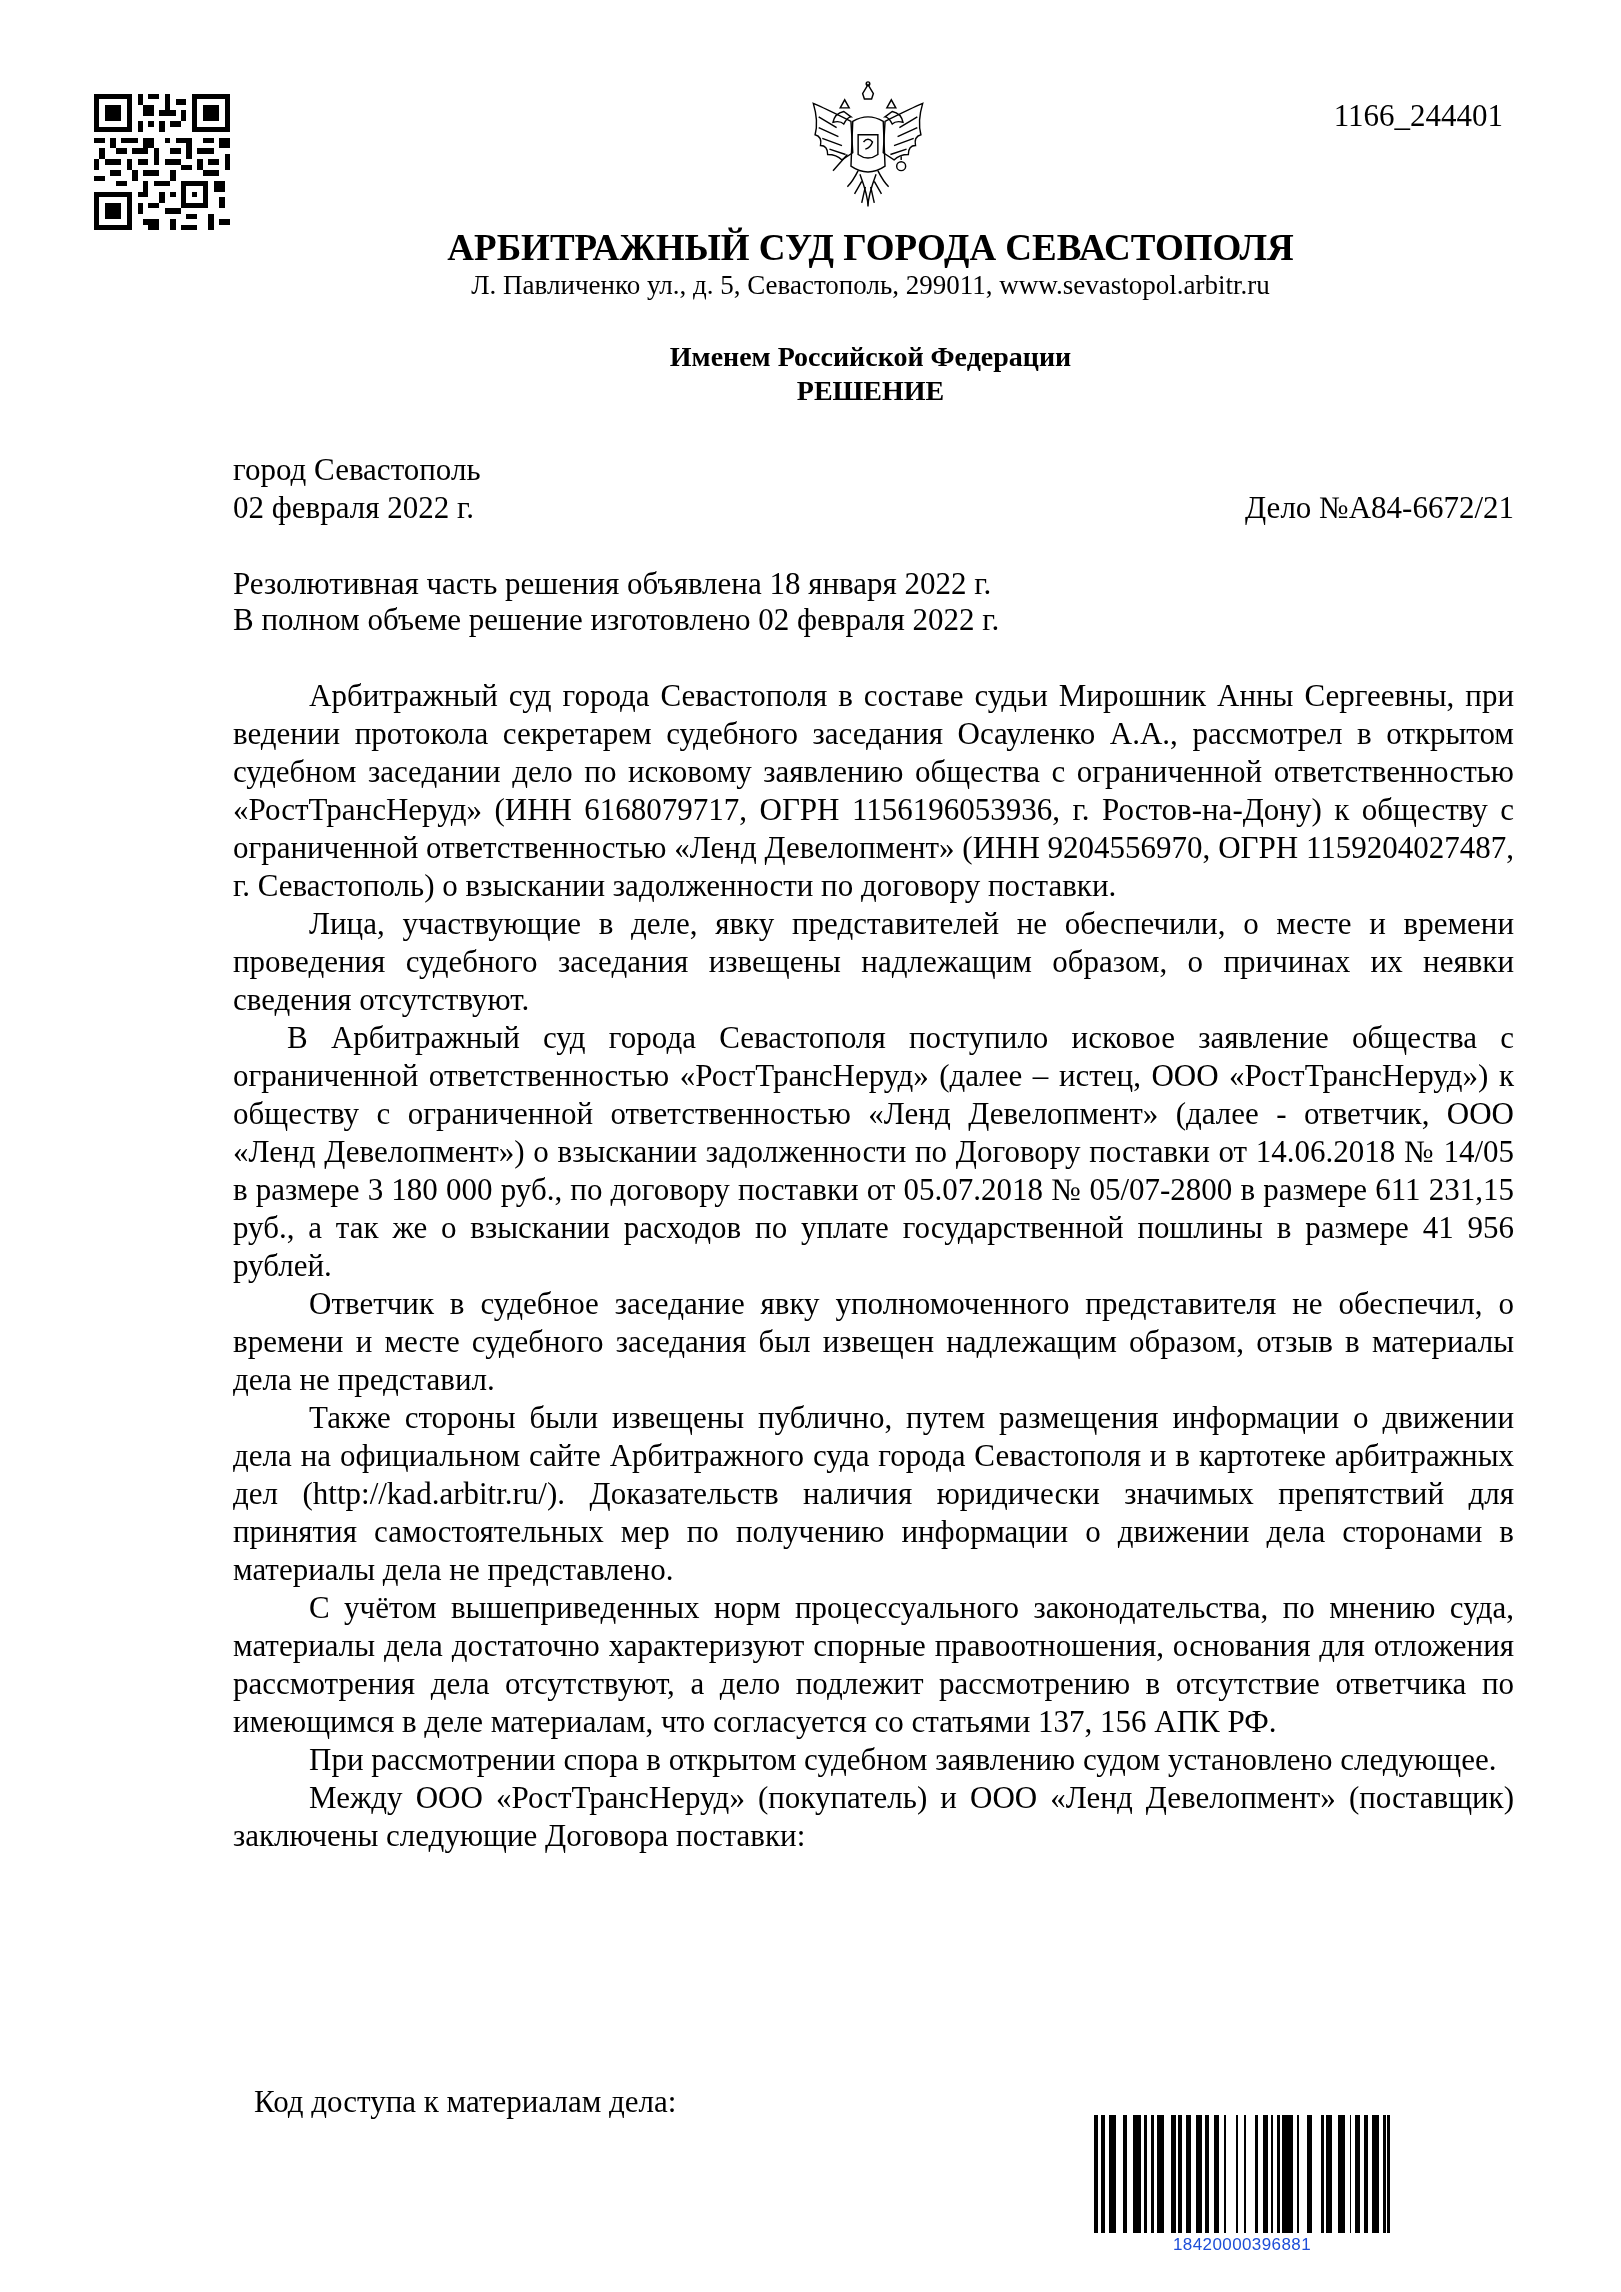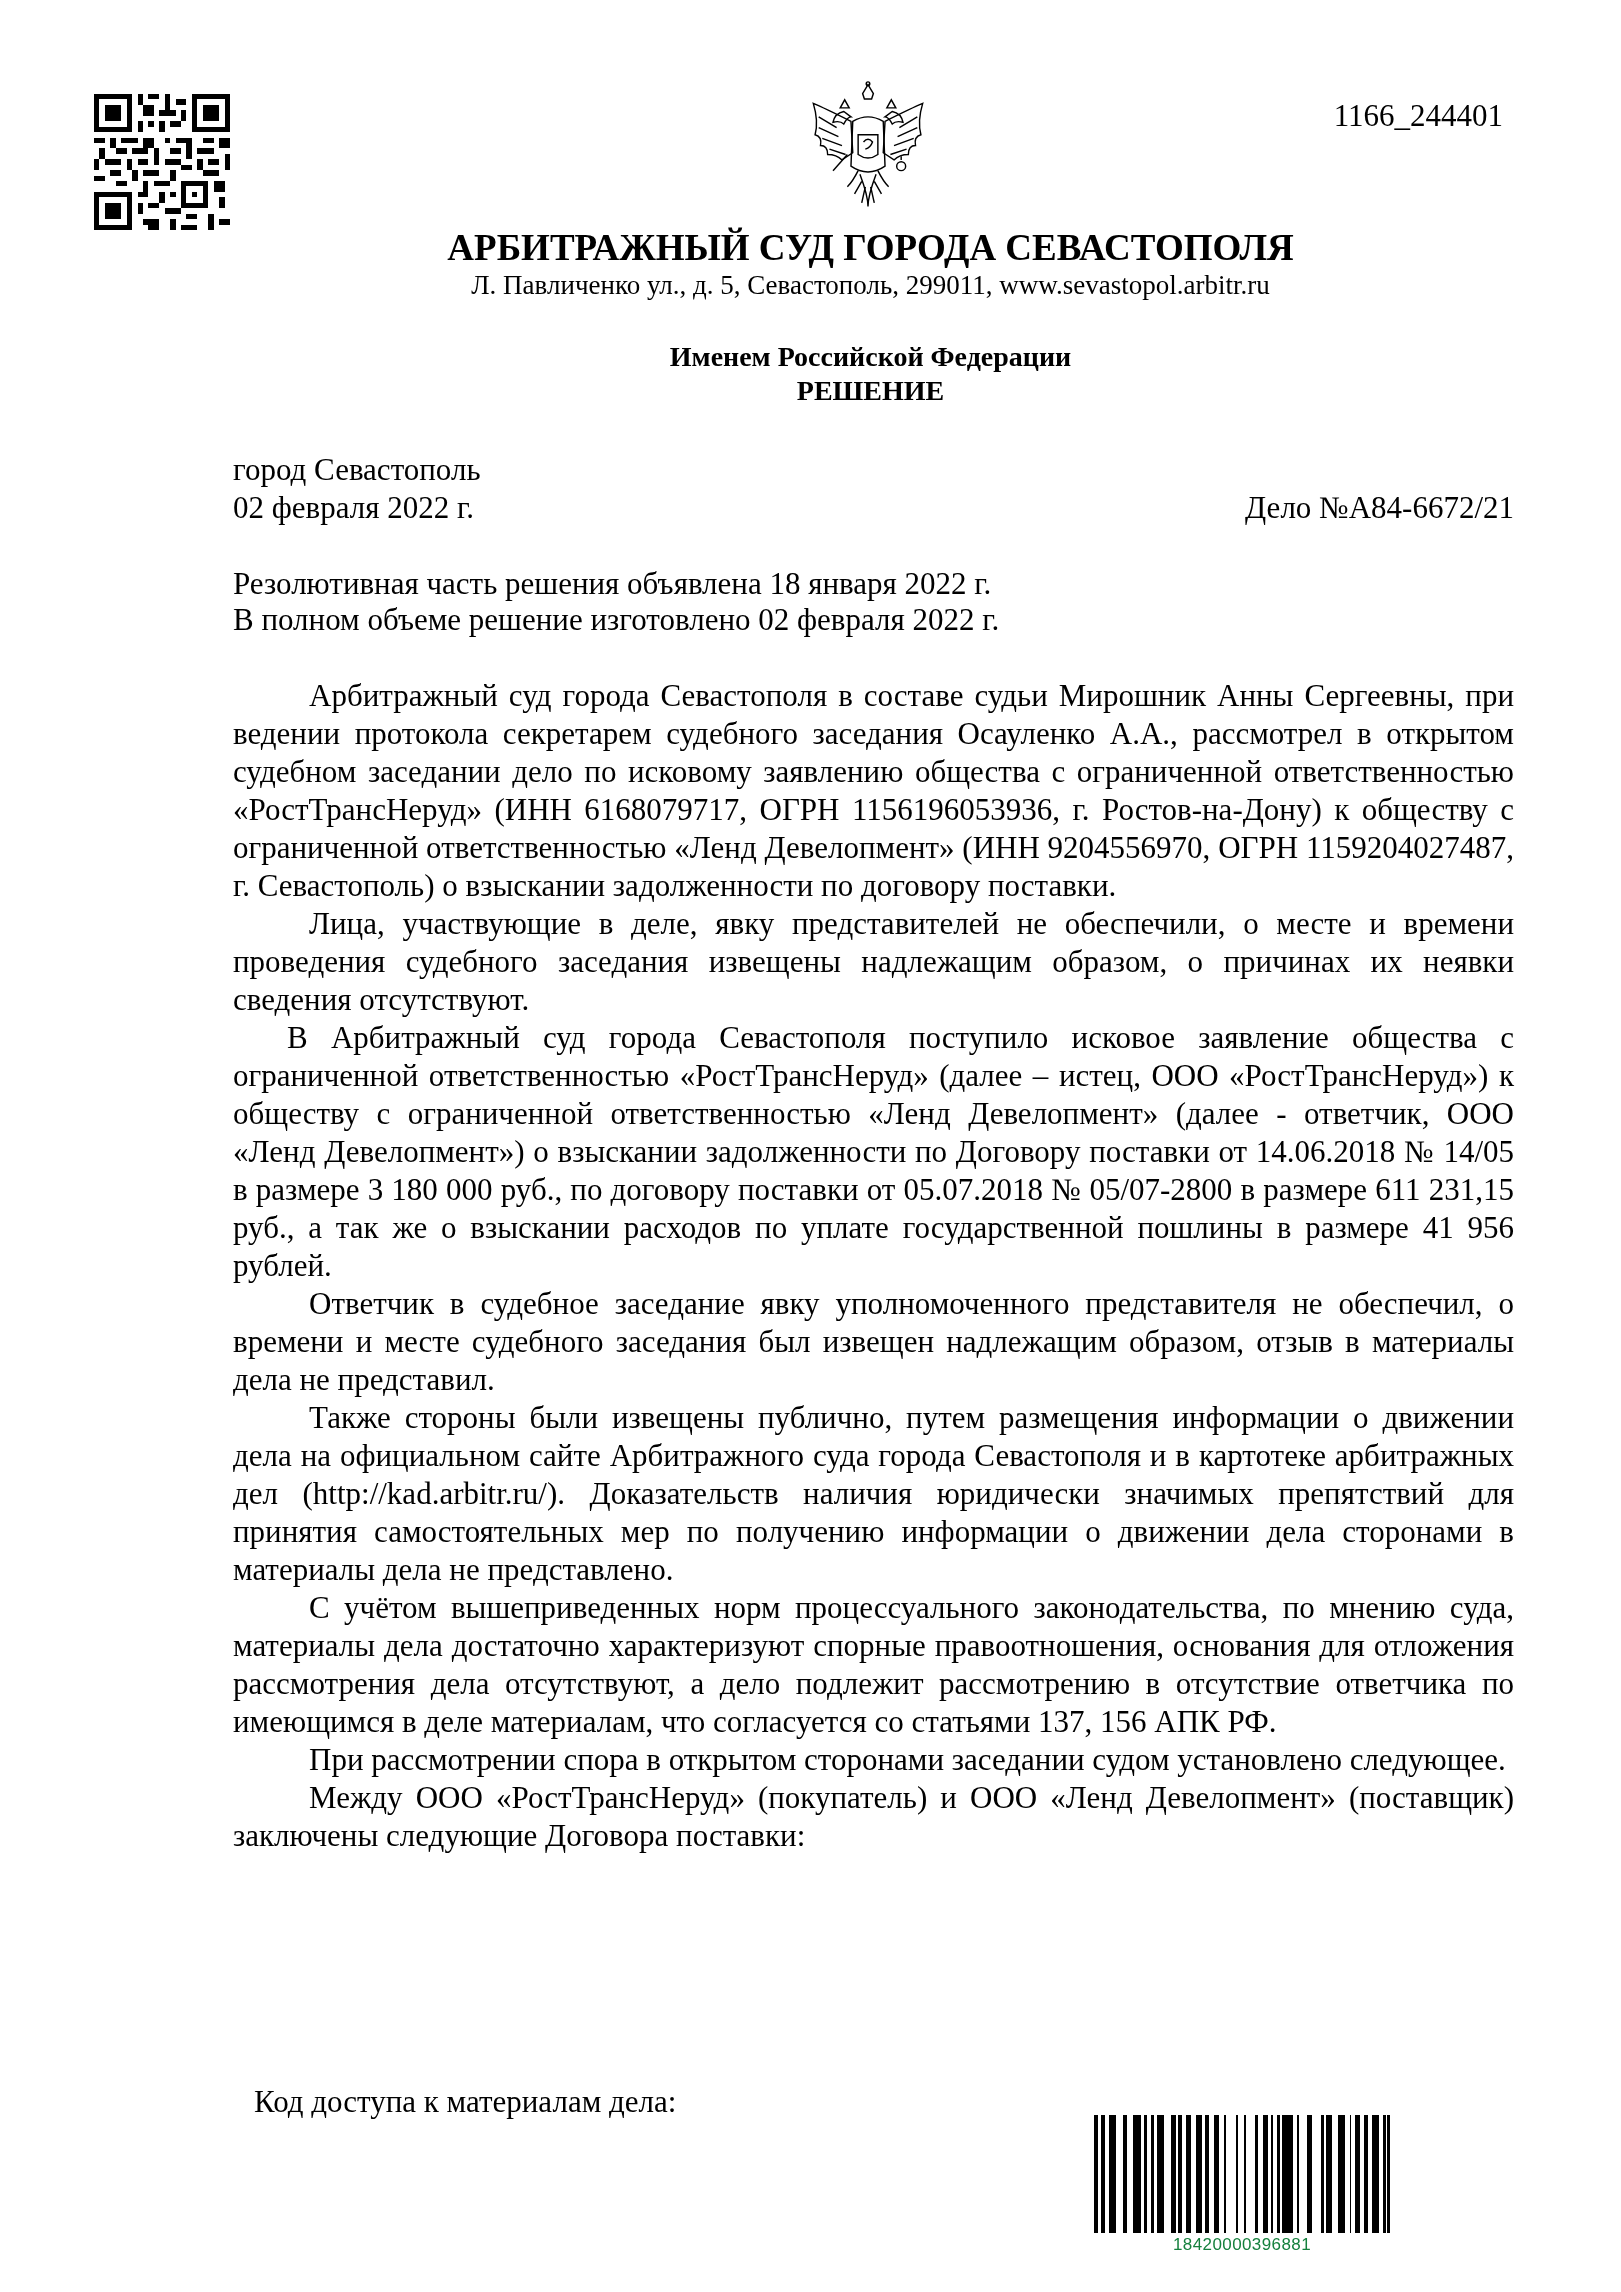--- a/index.html
+++ b/index.html
@@ -24,21 +24,21 @@
   #announced { left: 233px; top: 565px; }
   #produced { left: 233px; top: 601px; }
   #body { left: 233px; top: 677px; width: 1281px; }
   #body p { margin: 0; font-size: 31px; line-height: 38px; text-align: justify;
             text-indent: 76px; }
   #body p.small-indent { text-indent: 54px; }
   #access { left: 233px; top: 2083px; margin-left: 21px; }
   #barcode { left: 1094px; top: 2115px; width: 296px; height: 118px; }
   #barcode-num { left: 1094px; width: 296px; top: 2235px; text-align: center;
                  font-family: "Liberation Sans", "DejaVu Sans", sans-serif; font-size: 17px;
-                 letter-spacing: 0.4px; color: #15803d; }
+                 letter-spacing: 0.4px; color: #1d4ed8; }
 </style>
 </head>
 <body>
 
 <svg id="qr" class="abs" viewBox="0 0 25 25" shape-rendering="crispEdges">
   <g fill="#000">
 
     <path d="M0 0h7v7h-7z M1 1v5h5v-5z M2 2h3v3h-3z" fill-rule="evenodd"></path>
     <path d="M18 0h7v7h-7z M19 1v5h5v-5z M20 2h3v3h-3z" fill-rule="evenodd"></path>
     <path d="M0 18h7v7h-7z M1 19v5h5v-5z M2 20h3v3h-3z" fill-rule="evenodd"></path>
@@ -153,21 +153,21 @@
 <div id="announced" class="abs line">Резолютивная часть решения объявлена 18 января 2022 г.</div>
 <div id="produced" class="abs line">В полном объеме решение изготовлено 02 февраля 2022 г.</div>
 
 <div id="body" class="abs">
   <p>Арбитражный суд города Севастополя в составе судьи Мирошник Анны Сергеевны, при ведении протокола секретарем судебного заседания Осауленко А.А., рассмотрел в открытом судебном заседании дело по исковому заявлению общества с ограниченной ответственностью «РостТрансНеруд» (ИНН 6168079717, ОГРН 1156196053936, г. Ростов-на-Дону) к обществу с ограниченной ответственностью «Ленд Девелопмент» (ИНН 9204556970, ОГРН 1159204027487, г. Севастополь) о взыскании задолженности по договору поставки.</p>
   <p>Лица, участвующие в деле, явку представителей не обеспечили, о месте и времени проведения судебного заседания извещены надлежащим образом, о причинах  их неявки сведения отсутствуют.</p>
   <p class="small-indent">В Арбитражный суд города Севастополя поступило исковое заявление общества с ограниченной ответственностью «РостТрансНеруд» (далее – истец, ООО «РостТрансНеруд») к обществу с ограниченной ответственностью «Ленд Девелопмент» (далее - ответчик, ООО «Ленд Девелопмент») о взыскании задолженности по Договору поставки от 14.06.2018 № 14/05 в размере 3 180 000 руб., по договору поставки от 05.07.2018 № 05/07-2800 в размере 611 231,15 руб., а так же о взыскании расходов по уплате государственной пошлины в размере 41 956 рублей.</p>
   <p>Ответчик в судебное заседание явку уполномоченного представителя не обеспечил, о времени и месте судебного заседания был извещен надлежащим образом, отзыв в материалы дела не представил.</p>
   <p>Также стороны  были извещены публично, путем размещения информации о движении дела на официальном сайте Арбитражного суда  города Севастополя и в картотеке арбитражных дел (http://kad.arbitr.ru/). Доказательств наличия юридически значимых препятствий для принятия самостоятельных мер по получению информации о движении дела сторонами в материалы дела не представлено.</p>
   <p>С учётом вышеприведенных норм процессуального законодательства, по мнению суда, материалы дела достаточно характеризуют спорные правоотношения, основания для отложения рассмотрения дела отсутствуют, а дело подлежит рассмотрению в отсутствие ответчика по имеющимся в деле материалам, что согласуется со статьями 137, 156 АПК РФ.</p>
-  <p>При рассмотрении спора в открытом сторонами заседании судом установлено следующее.</p>
+  <p>При рассмотрении спора в открытом судебном заявлению судом установлено следующее.</p>
   <p>Между ООО «РостТрансНеруд» (покупатель) и ООО «Ленд Девелопмент» (поставщик) заключены следующие Договора поставки:</p>
 </div>
 
 <div id="access" class="abs line">Код доступа к материалам дела:</div>
 
 <svg id="barcode" class="abs" viewBox="0 0 330 132" preserveAspectRatio="none" shape-rendering="crispEdges">
   <g fill="#000">
     <rect x="0" y="0" width="4" height="132"></rect>
       <rect x="8" y="0" width="4" height="132"></rect>
     <rect x="17" y="0" width="8" height="132"></rect>

